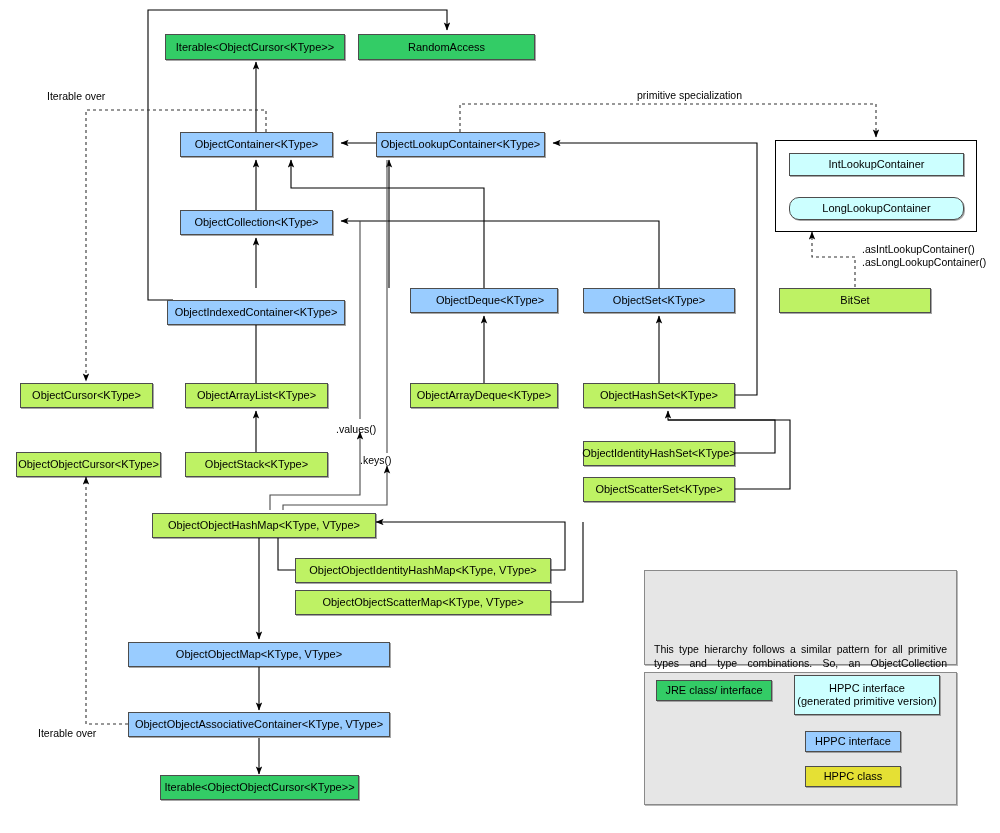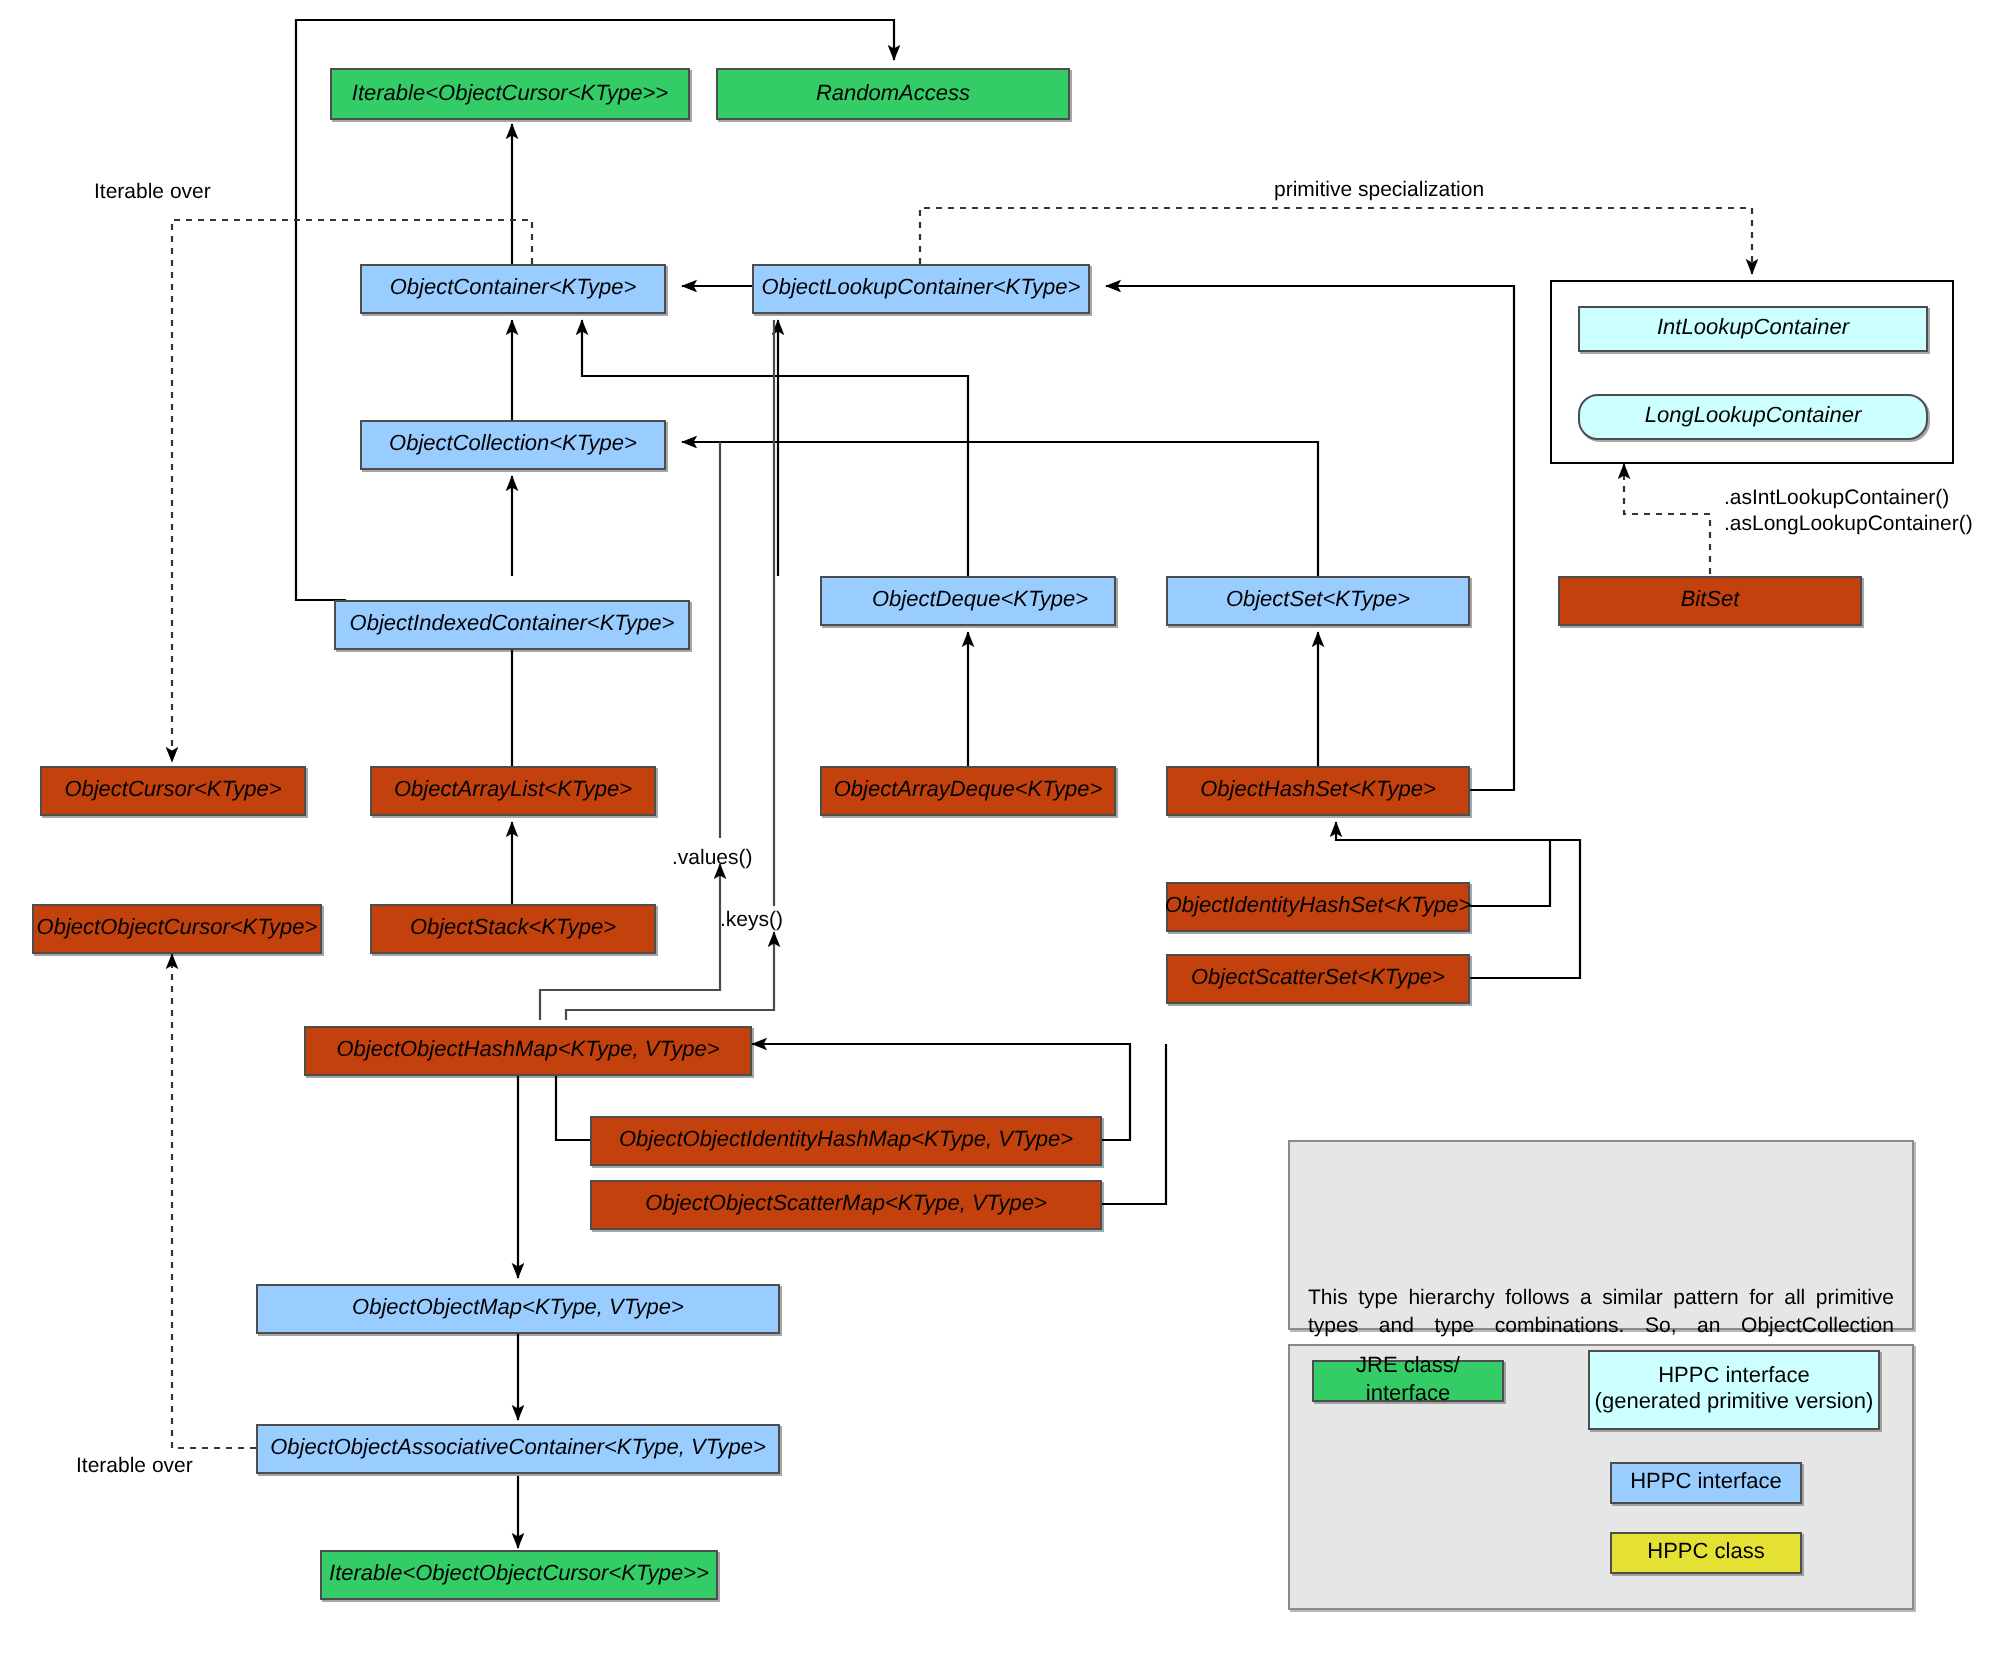--- a/index.html
+++ b/index.html
@@ -26,25 +26,24 @@
     border:1px solid #4d4d4d;
     display:flex;
     align-items:center;
     justify-content:center;
     text-align:center;
     font-size:11px;
     line-height:1.15;
     color:#000000;
     box-shadow:1px 1px 0 rgba(0,0,0,.35);
     white-space:nowrap;
-    font-style:italic;
   }
   .node.jre{background:#33cc66;}
   .node.iface{background:#99ccff;}
-  .node.cls{background:#c2410c;}
+  .node.cls{background:#bef264;}
   .node.prim{background:#ccffff;}
   .edge-label{
     position:absolute;
     font-size:10.5px;
     color:#000;
     white-space:pre;
     line-height:1.3;
   }
   .plainbox{
     position:absolute;
@@ -228,21 +227,21 @@
 
   <div class="edge-label" style="left:862px;top:243px;">.asIntLookupContainer()</div>
 
   <div class="edge-label" style="left:862px;top:256px;">.asLongLookupContainer()</div>
 
   <div class="panel" style="left:644px;top:570px;width:313px;height:95px;"></div>
   <div class="note-text" style="left:654px;top:594px;width:293px;margin-top:48px;">This type hierarchy follows a similar pattern for all primitive types and type combinations. So, an ObjectCollection becomes IntCollection or ByteCollection, correspondingly. An ObjectObjectMap becomes IntLongMap or LongIntMap, depending on the combination of types.</div>
 
   <div class="panel" style="left:644px;top:672px;width:313px;height:133px;"></div>
 
-  <div class="lgbox" style="left:656px;top:680px;width:96px;height:21px;background:#33cc66;">JRE class/ interface</div>
+  <div class="lgbox" style="left:656px;top:680px;width:116px;height:21px;background:#33cc66;">JRE class/ interface</div>
 
   <div class="lgbox" style="left:794px;top:675px;width:146px;height:40px;background:#ccffff;flex-direction:column;">
     <span>HPPC interface</span>
     <span>(generated primitive version)</span>
   </div>
 
   <div class="lgbox" style="left:805px;top:731px;width:96px;height:21px;background:#99ccff;">HPPC interface</div>
 
   <div class="lgbox" style="left:805px;top:766px;width:96px;height:21px;background:#e5e034;">HPPC class</div>
 

